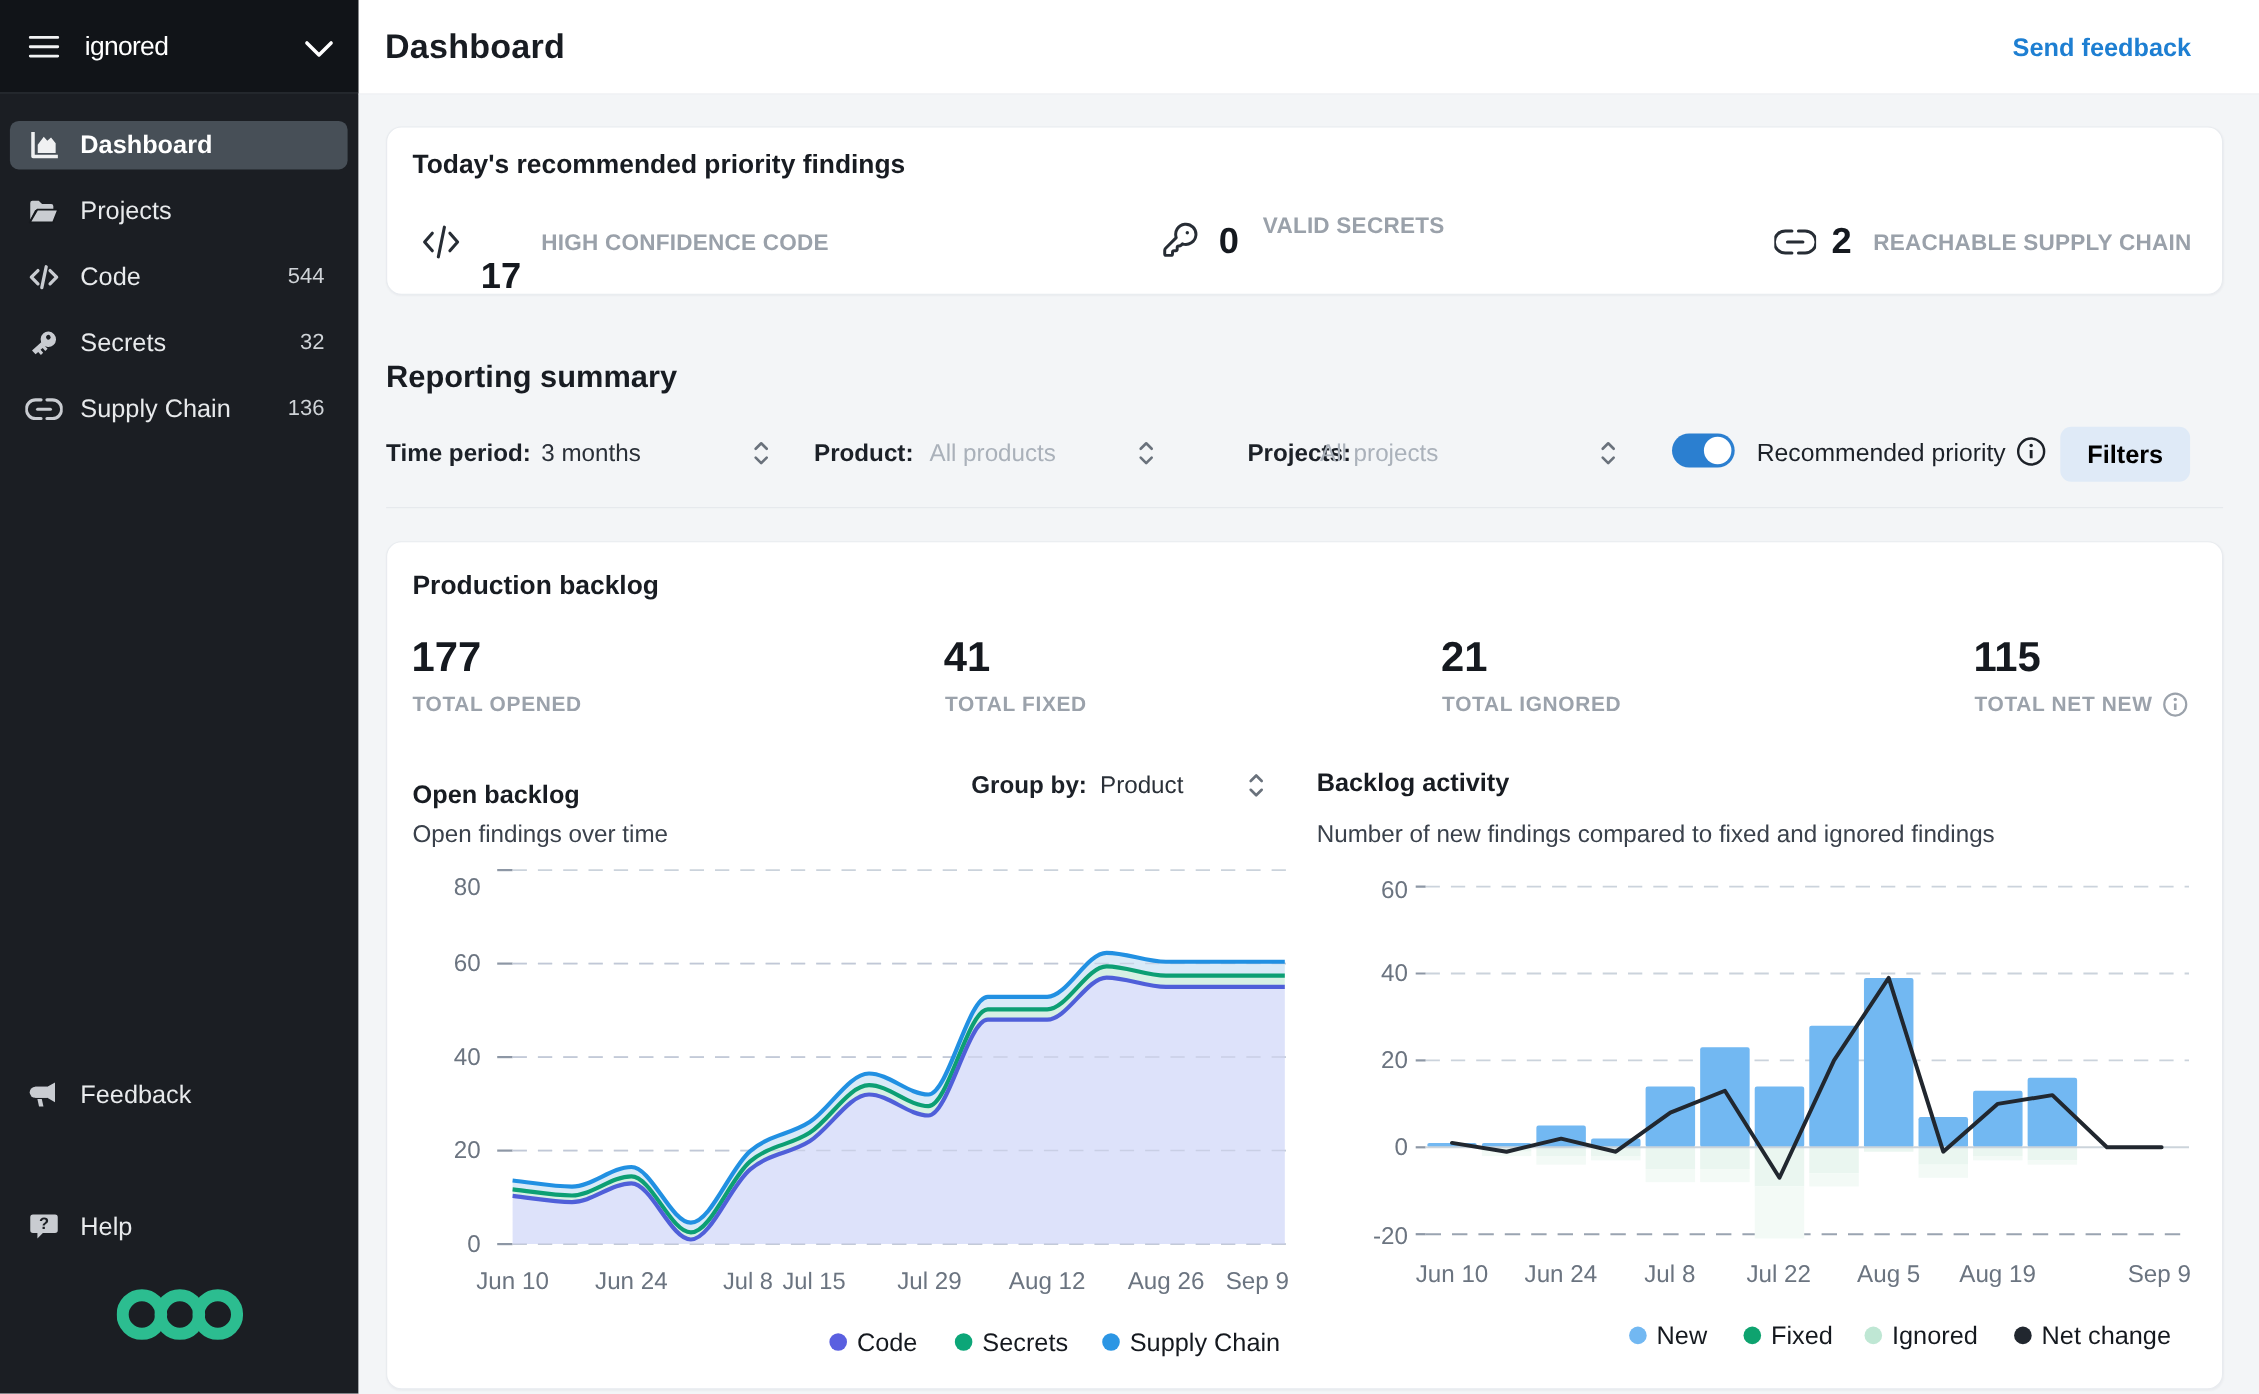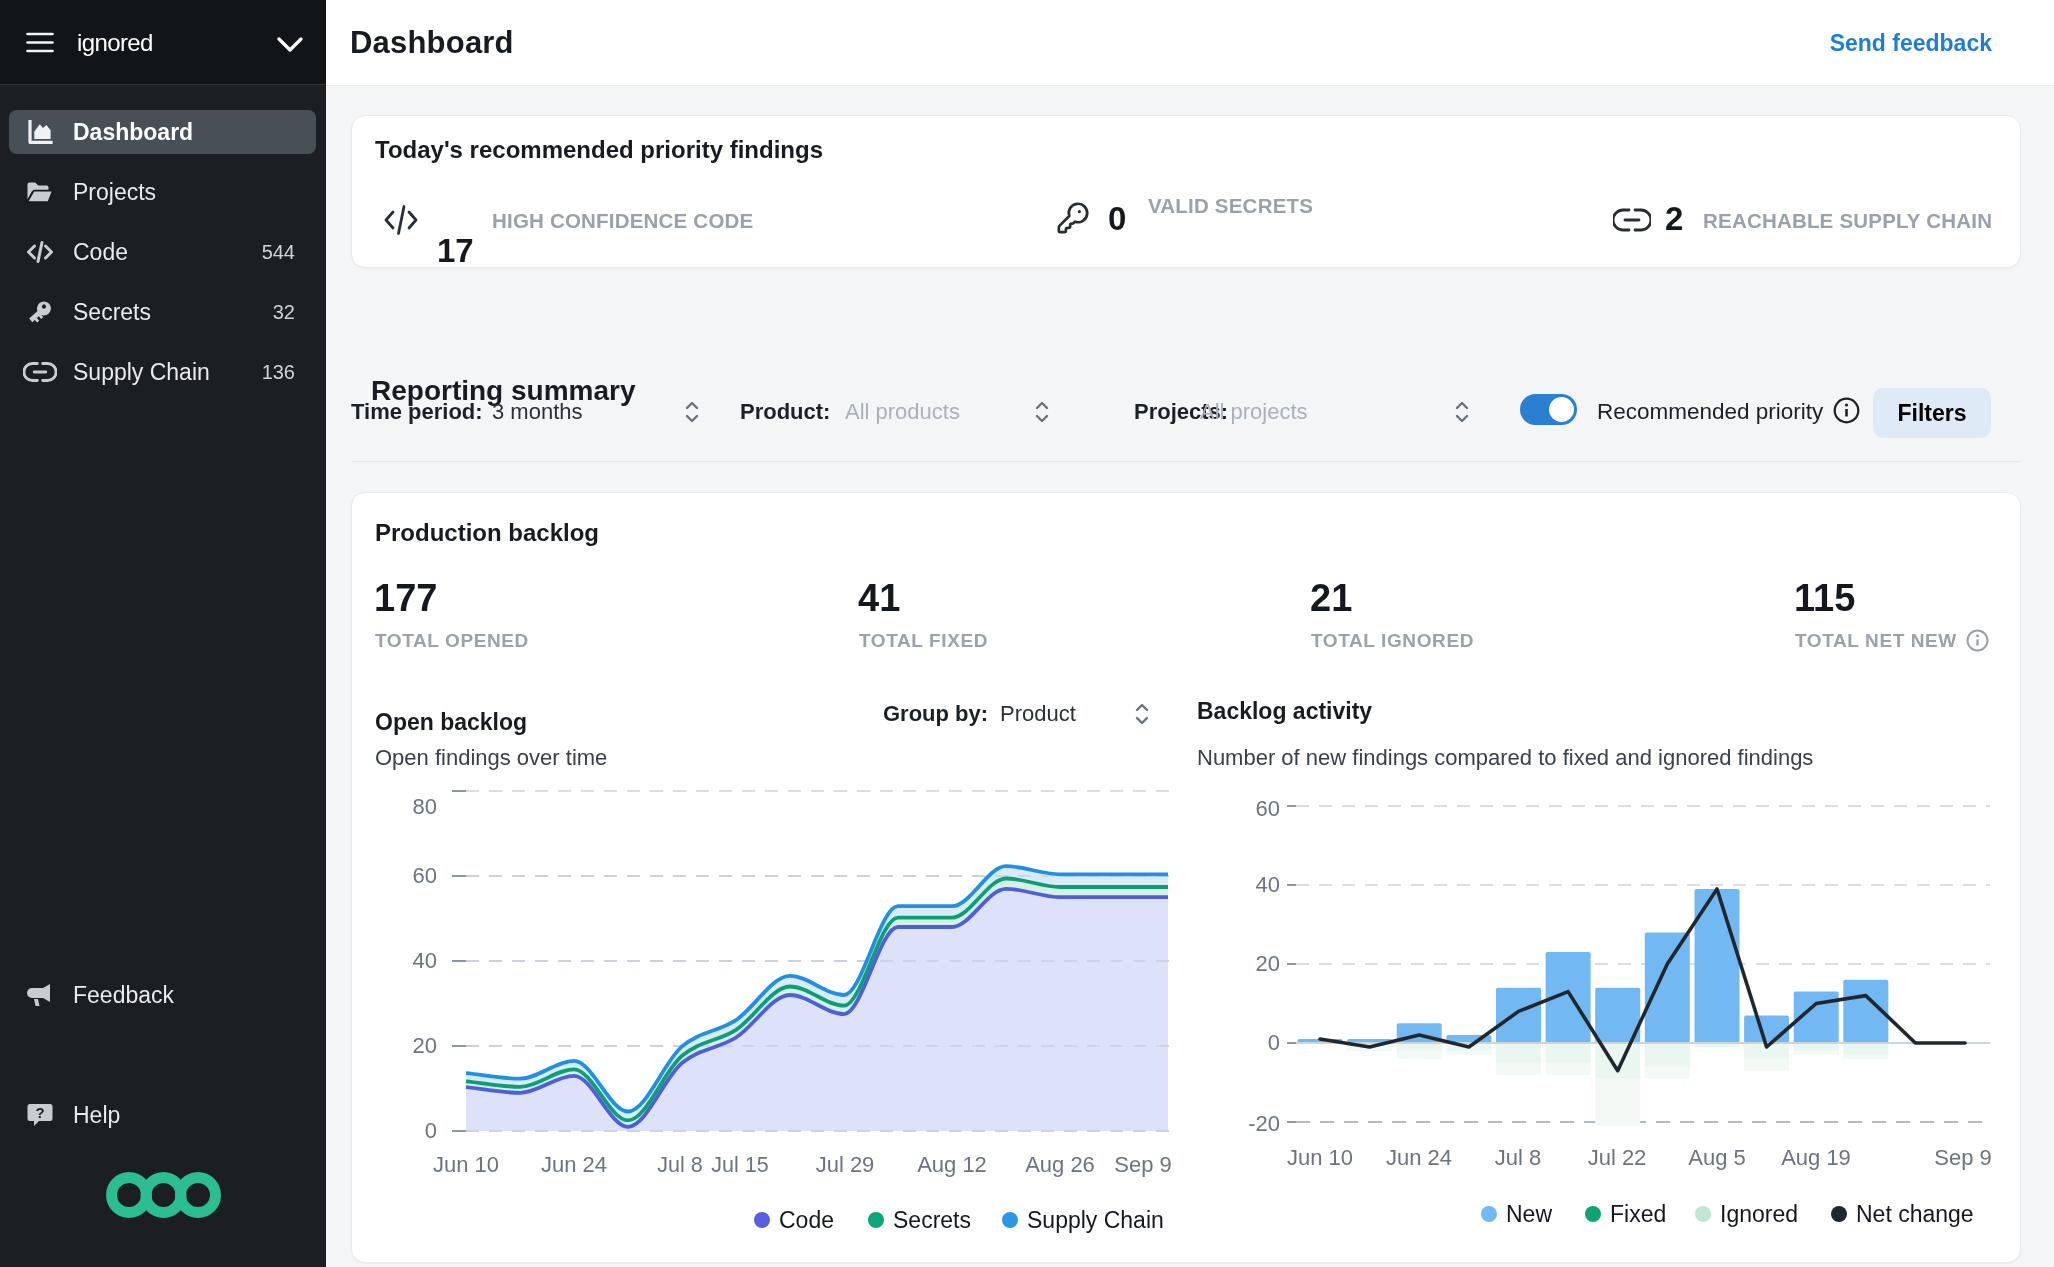--- a/index.html
+++ b/index.html
@@ -160,21 +160,21 @@
   <svg class="abs" style="left:1613px; top:207px;" width="38" height="26" viewBox="0 0 38 26">
     <g fill="none" stroke="#272d35" stroke-width="2.8" stroke-linecap="round">
       <path d="M16 3 L10 3 A10 10 0 0 0 10 23 L16 23"></path>
       <path d="M22 3 L28 3 A10 10 0 0 1 28 23 L22 23"></path>
       <line x1="12" y1="13" x2="26" y2="13"></line>
     </g>
   </svg>
   <div class="abs statnum" style="left:1665px; top:200px;">2</div>
   <div class="abs statlbl" style="left:1703px; top:209px;">REACHABLE SUPPLY CHAIN</div>
 
-  <div class="abs h2" style="left:371px; top:327px; font-size:28px;margin-top:48px;">Reporting summary</div>
+  <div class="abs h2" style="left:351px; top:327px; font-size:28px;">Reporting summary</div>
 
   <div class="abs selbold" style="left:351px; top:399px;">Time period:</div>
   <div class="abs seltext" style="left:492px; top:399px;">3 months</div>
   <svg class="abs" style="left:683px; top:400px;" width="18" height="24" viewBox="0 0 18 24">
     <g fill="none" stroke="#6a727c" stroke-width="2.4" stroke-linecap="round" stroke-linejoin="round">
       <path d="M4 8 L9 3 L14 8"></path>
       <path d="M4 16 L9 21 L14 16"></path>
     </g>
   </svg>
   <div class="abs selbold" style="left:740px; top:399px;">Product:</div>

